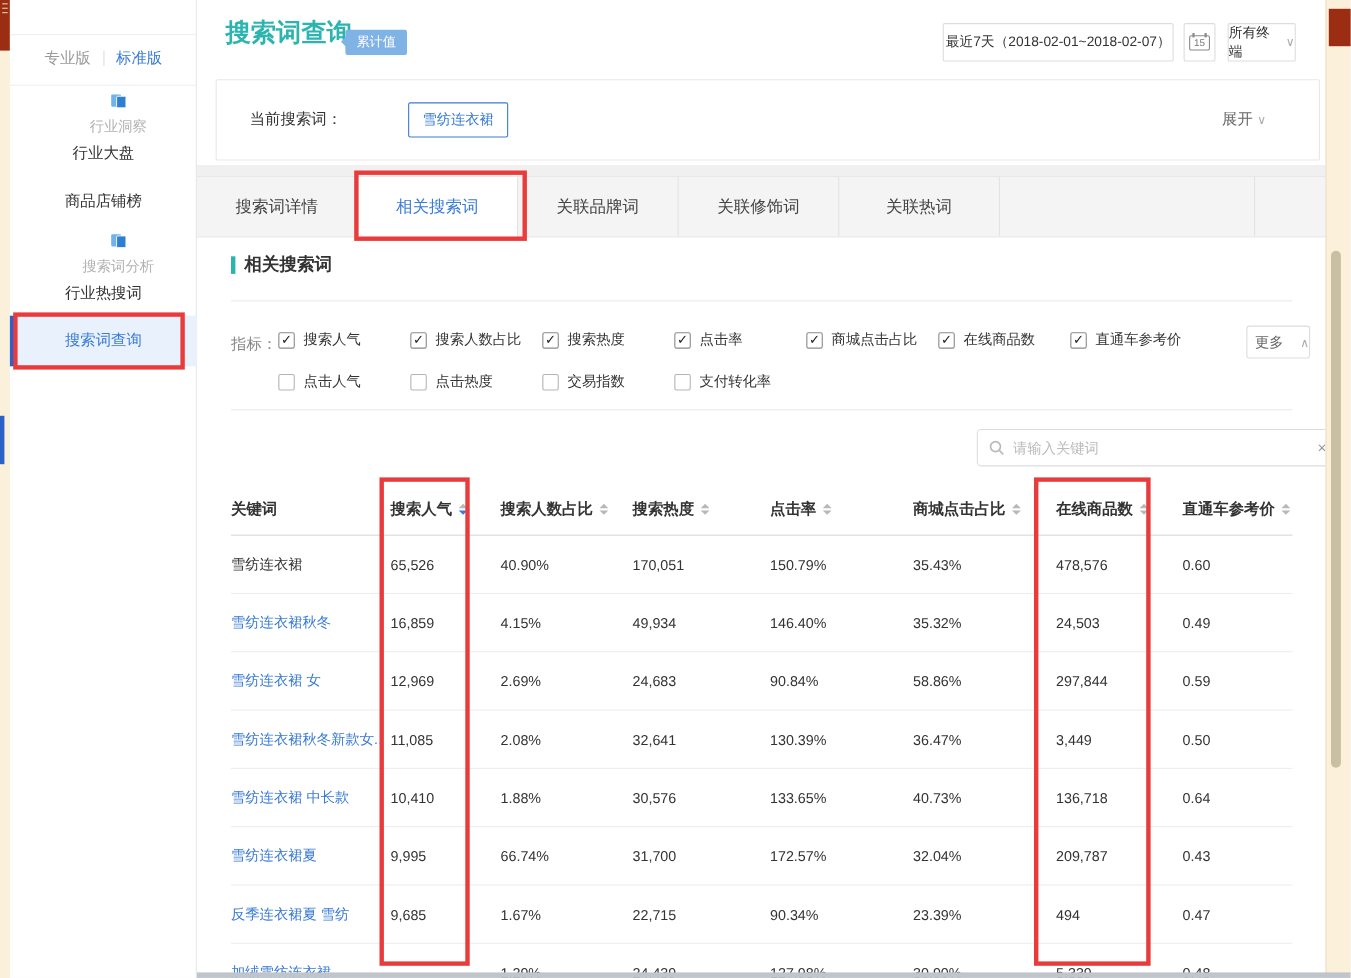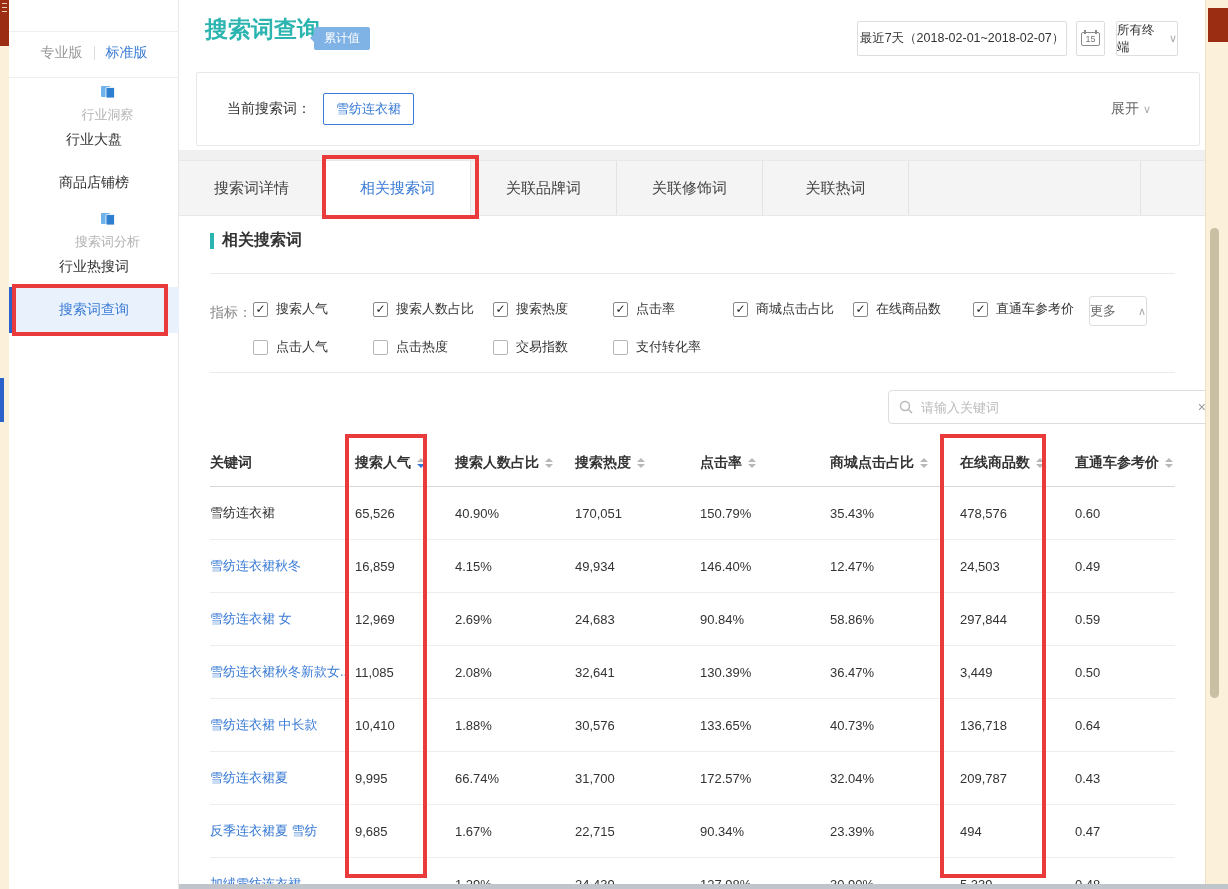--- a/index.html
+++ b/index.html
@@ -38,21 +38,21 @@
   .page-title { position: absolute; left: 26px; top: 14px; font-size: 23px; font-weight: bold; color: #2cb5b0; }
   .badge { position: absolute; left: 135px; top: 27px; height: 23px; line-height: 23px; padding: 0 10px; background: #7fb2e5; color: #fff; font-size: 12px; border-radius: 2px; }
   .badge::before { content: ""; position: absolute; left: -9px; top: 6px; border: 5px solid transparent; border-right-color: #7fb2e5; }
   .date-box { position: absolute; left: 678px; top: 21px; width: 210px; height: 35px; border: 1px solid #ddd; border-radius: 2px; display: flex; align-items: center; justify-content: center; font-size: 12.5px; color: #333; cursor: pointer; }
   .cal-box { position: absolute; left: 897px; top: 21px; width: 29px; height: 35px; border: 1px solid #ddd; border-radius: 2px; display: flex; align-items: center; justify-content: center; cursor: pointer; }
   .cal-inner { position: relative; border: 1px solid #8a8a8a; border-radius: 2px; font-size: 9px; color: #777; padding: 2px 3px 1px; line-height: 1; }
   .cal-inner::before { content: ""; position: absolute; top: -3px; left: 2px; width: 2px; height: 4px; background: #8a8a8a; }
   .cal-inner::after { content: ""; position: absolute; top: -3px; right: 2px; width: 2px; height: 4px; background: #8a8a8a; }
   .term-box { position: absolute; left: 937px; top: 21px; width: 62px; height: 35px; border: 1px solid #ddd; border-radius: 2px; display: flex; align-items: center; justify-content: center; gap: 3px; font-size: 12.5px; color: #333; cursor: pointer; }
   .caret { color: #aaa; font-size: 11px; }
-  .current-box { position: absolute; left: 17px; top: 72px; width: 1004px; height: 74px; border: 1px solid #e8e8e8; border-radius: 2px; display: flex; align-items: center; }
+  .current-box { position: absolute; left: 17px; top: 72px; width: 1004px; height: 74px; border: 1px solid #e8e8e8; border-radius: 2px; display: flex; align-items: center; gap: 48px; }
   .cur-label { margin-left: 30px; font-size: 14px; color: #333; }
   .chip { margin-left: 12px; border: 1px solid #3a7bd5; color: #3a7bd5; font-size: 13px; padding: 6px 12px; border-radius: 2px; cursor: pointer; }
   .expand { margin-left: auto; margin-right: 48px; font-size: 14px; color: #666; cursor: pointer; display: flex; gap: 4px; align-items: center; }
 
   
   .tabbar { position: absolute; left: 179px; top: 160px; width: 1026px; height: 56px; background: #f4f4f4; border-top: 1px solid #e8e8e8; border-bottom: 1px solid #e8e8e8; display: flex; }
   .tab { width: 146px; height: 100%; display: flex; align-items: center; justify-content: center; font-size: 15px; color: #444; border-right: 1px solid #e3e3e3; cursor: pointer; }
   .tab.active { background: #fff; color: #3a7bd5; }
   .tab-sep { position: absolute; left: 961px; top: 0; width: 1px; height: 100%; background: #e3e3e3; }
 
@@ -62,21 +62,21 @@
   .sec-bar { width: 4px; height: 16px; background: #2cb5b0; }
   .hr { position: absolute; left: 31px; width: 965px; height: 1px; background: #eaeaea; }
   .hr1 { top: 57px; } .hr2 { top: 156px; }
   .metrics-label { position: absolute; left: 31px; top: 88px; font-size: 14px; color: #888; }
   .mrow { position: absolute; left: 74px; display: flex; }
   #mrow1 { top: 84px; } #mrow2 { top: 122px; }
   .metric { width: 120px; display: flex; align-items: center; gap: 8px; }
   .cb { width: 15px; height: 15px; border: 1px solid #b5b5b5; border-radius: 2px; background: #fff; font-size: 12px; line-height: 13px; text-align: center; color: #222; font-weight: bold; cursor: pointer; }
   .cb.checked { border-color: #8a8a8a; }
   .mlabel { font-size: 13px; color: #333; }
-  .more-btn { position: absolute; left: 910px; top: 80px; width: 58px; height: 30px; border: 1px solid #ddd; border-radius: 3px; background: #fff; font-size: 13px; color: #666; display: flex; align-items: center; justify-content: space-between; gap: 3px; cursor: pointer; font-family: inherit; }
+  .more-btn { position: absolute; left: 954px; top: 80px; width: 58px; height: 30px; border: 1px solid #ddd; border-radius: 3px; background: #fff; font-size: 13px; color: #666; display: flex; align-items: center; justify-content: flex-end; gap: 15px; cursor: pointer; font-family: inherit; }
   .searchbox { position: absolute; left: 709px; top: 174px; width: 329px; height: 34px; border: 1px solid #ddd; border-radius: 4px; display: flex; align-items: center; padding: 0 10px; gap: 8px; background: #fff; }
   .searchbox input { flex: 1; border: none; outline: none; font-size: 13px; color: #333; font-family: inherit; }
   .searchbox input::placeholder { color: #bbb; }
   .clear { color: #999; font-size: 14px; cursor: pointer; }
 
   
   #thead, .tr { display: grid; grid-template-columns: 135px 100px 120px 125px 130px 130px 115px 110px; position: relative; }
   #thead { position: absolute; left: 31px; top: 224px; width: 965px; height: 47px; border-bottom: 1px solid #d8d8d8; }
   #tbody { position: absolute; left: 31px; top: 271px; width: 965px; }
   .th { display: flex; align-items: center; padding-left: 10px; font-size: 14px; font-weight: bold; color: #333; }
@@ -317,21 +317,21 @@
           <div class="td col5">35.43%</div>
           <div class="td col6">478,576</div>
           <div class="td col7">0.60</div>
         </div>
         <div class="tr">
           <div class="td col0 klink">雪纺连衣裙秋冬</div>
           <div class="td col1">16,859</div>
           <div class="td col2">4.15%</div>
           <div class="td col3">49,934</div>
           <div class="td col4">146.40%</div>
-          <div class="td col5">12.47%</div>
+          <div class="td col5">35.32%</div>
           <div class="td col6">24,503</div>
           <div class="td col7">0.49</div>
         </div>
         <div class="tr">
           <div class="td col0 klink">雪纺连衣裙 女</div>
           <div class="td col1">12,969</div>
           <div class="td col2">2.69%</div>
           <div class="td col3">24,683</div>
           <div class="td col4">90.84%</div>
           <div class="td col5">58.86%</div>

